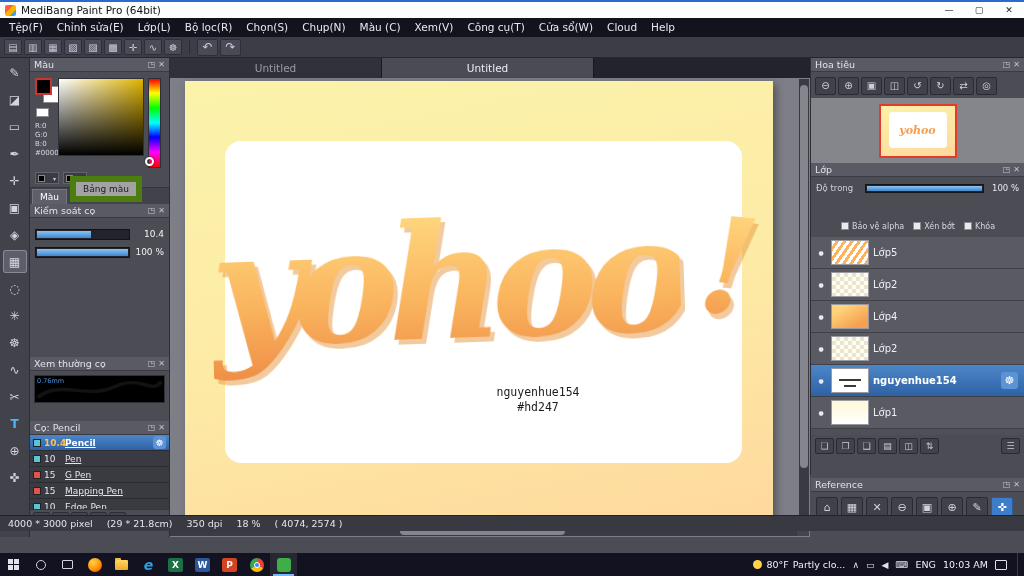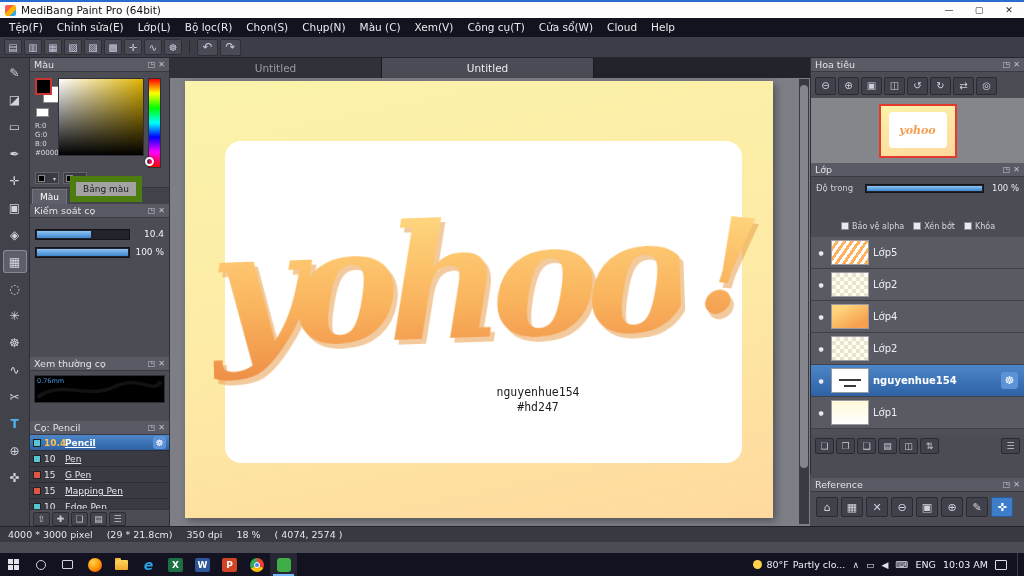--- a/index.html
+++ b/index.html
@@ -190,21 +190,21 @@
   .lp-tbtn.last { margin-left:auto; }
 
   .ref-panel { position:absolute; top:420px; left:0; right:0; bottom:0; }
   .ref-tools { position:absolute; top:16px; left:0; right:0; height:26px; display:flex; align-items:center;
                gap:3px; padding:0 5px; }
   .ref-btn { width:22px; height:20px; background:#41414b; border:1px solid #2a2a32; border-radius:2px;
              color:#d2d2dc; font-size:11px; display:flex; align-items:center; justify-content:center; }
   .ref-btn.active { background:#3d7dc9; border-color:#2a5c9a; color:#fff; }
 
   
-  .statusbar { position:absolute; top:526px; left:0; right:0; height:16px; background:#393942;
+  .statusbar { position:absolute; top:515px; left:0; right:0; height:16px; background:#393942;
                border-top:1px solid #22222a; display:flex; align-items:center; gap:14px;
                padding-left:8px; font-size:9.5px; color:#e4e4ec; }
 
   
   .taskbar { position:absolute; top:553px; left:0; right:0; height:23px; background:#121220;
              display:flex; align-items:center; }
   .tk-slot { width:27px; height:23px; display:flex; align-items:center; justify-content:center; position:relative; }
   .tk-slot.active { background:rgba(255,255,255,0.09); }
   .tk-slot.active::after { content:""; position:absolute; left:3px; right:3px; bottom:0; height:2px; background:#76b9ff; }
   .win-logo { width:11px; height:11px; display:grid; grid-template-columns:1fr 1fr; grid-template-rows:1fr 1fr; gap:1px; }

